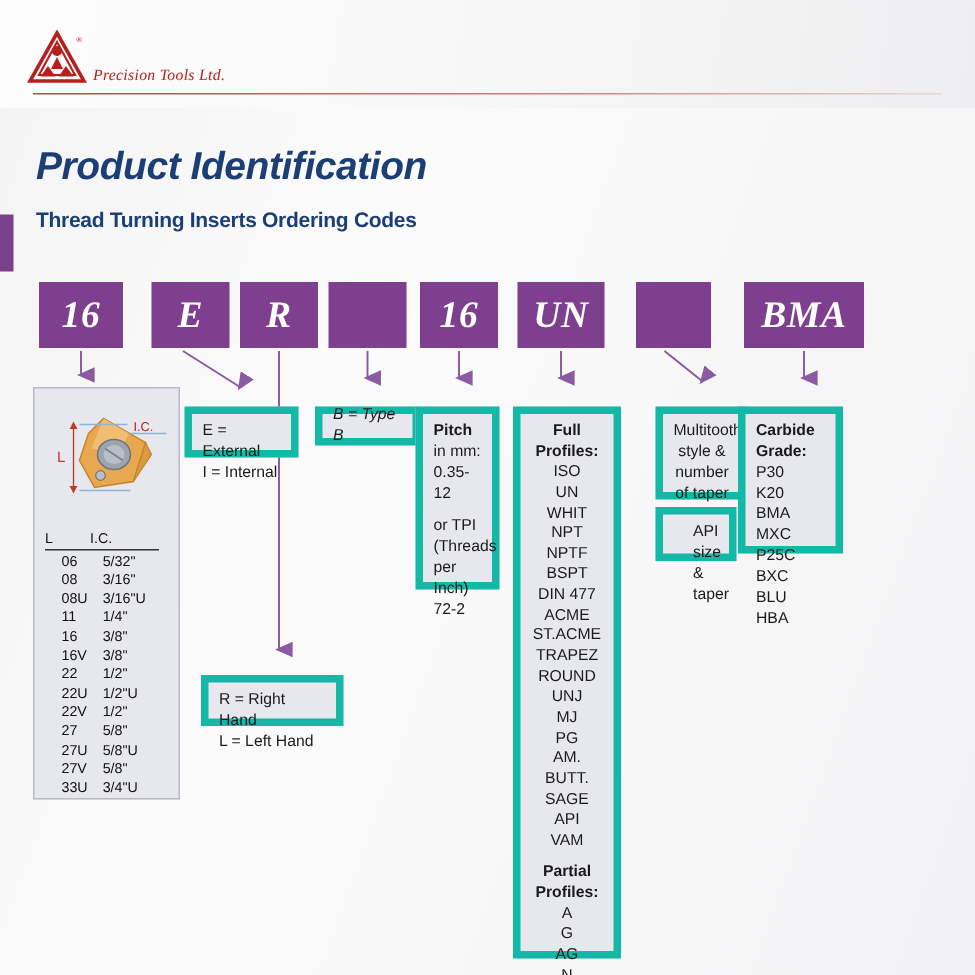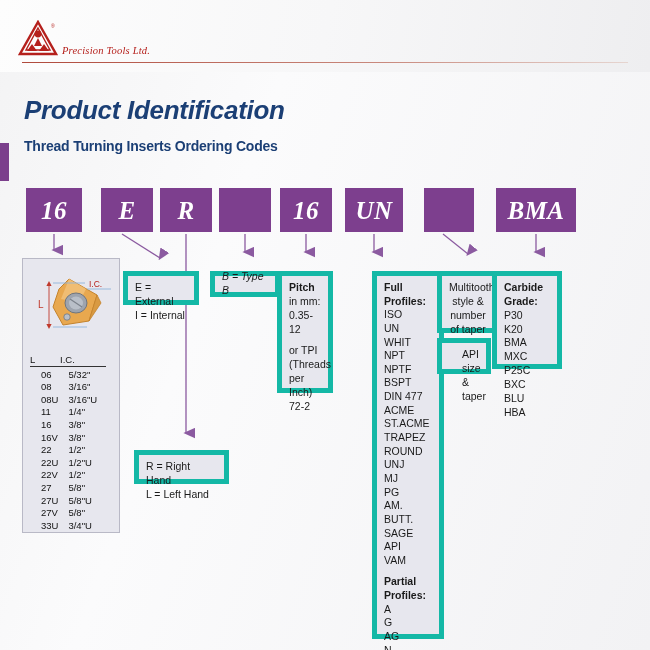--- a/index.html
+++ b/index.html
@@ -289,21 +289,21 @@
   <span class="list-head">Pitch</span>
   <span class="list-line">in mm:</span>
   <span class="list-line">0.35-12</span>
   <span class="spacer"></span>
   <span class="list-line">or TPI</span>
   <span class="list-line">(Threads</span>
   <span class="list-line">per Inch)</span>
   <span class="list-line">72-2</span>
 </div>
 
-<div class="info-box" style="left:372px; top:259px; width:72px; height:368px; line-height:1.30;">
+<div class="info-box" style="left:342px; top:259px; width:72px; height:368px; line-height:1.30;text-align:center;">
   <span class="list-head">Full</span>
   <span class="list-head">Profiles:</span>
   <span class="list-line">ISO</span>
   <span class="list-line">UN</span>
   <span class="list-line">WHIT</span>
   <span class="list-line">NPT</span>
   <span class="list-line">NPTF</span>
   <span class="list-line">BSPT</span>
   <span class="list-line">DIN 477</span>
   <span class="list-line">ACME</span>

